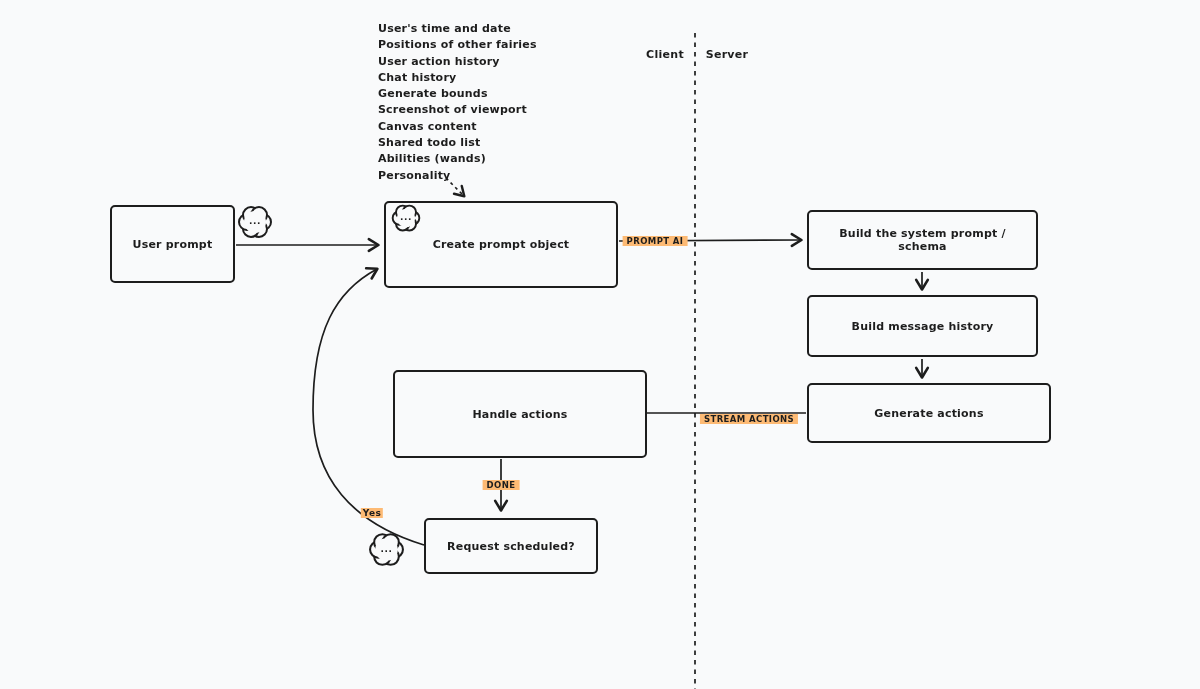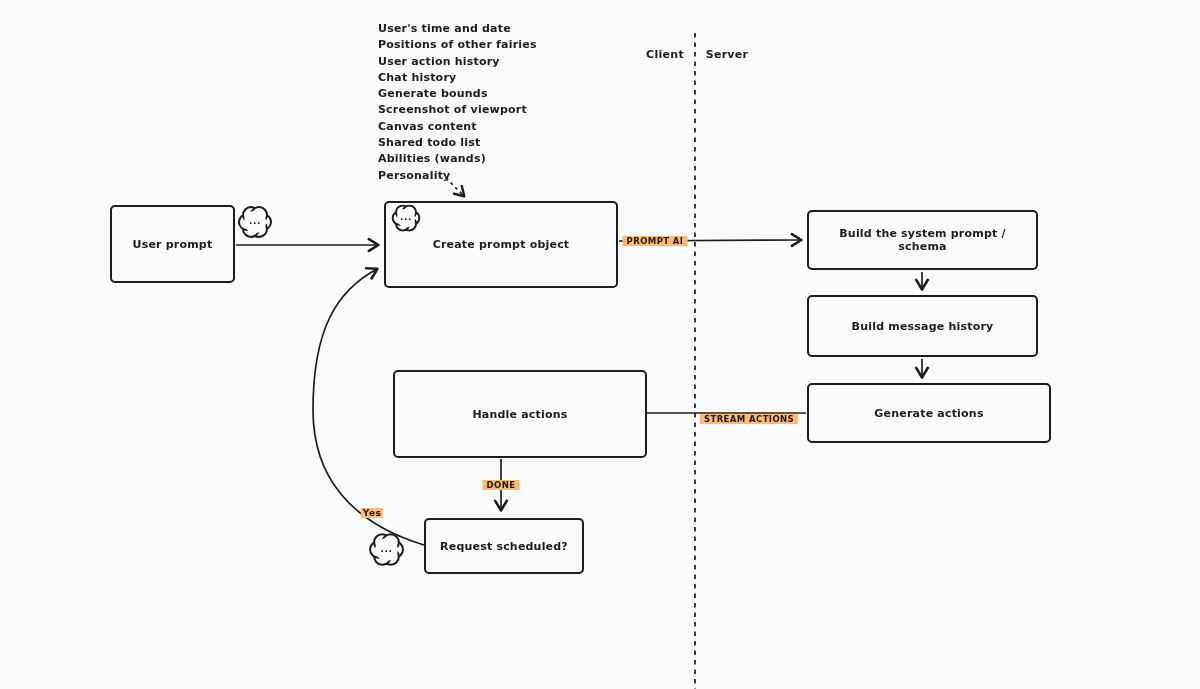--- a/index.html
+++ b/index.html
@@ -19,21 +19,21 @@
   .node .label{
     font-size:11px;font-weight:700;letter-spacing:.2px;text-align:center;
     padding:0 8px;
   }
   #node-user-prompt{left:110px;top:205px;width:125px;height:78px;}
   #node-create-prompt{left:384px;top:201px;width:234px;height:87px;}
   #node-build-system{left:807px;top:210px;width:231px;height:60px;}
   #node-build-history{left:807px;top:295px;width:231px;height:62px;justify-content:center;}
   #node-generate-actions{left:807px;top:383px;width:244px;height:60px;}
   #node-handle-actions{left:393px;top:370px;width:254px;height:88px;}
-  #node-request-scheduled{left:424px;top:518px;width:160px;height:56px;}
+  #node-request-scheduled{left:424px;top:518px;width:174px;height:56px;}
 
   .ctx-list{
     position:absolute;left:378px;top:21px;z-index:3;
   }
   .ctx-list .ctx-item{
     display:block;font-size:11px;font-weight:700;letter-spacing:.2px;
     line-height:16.3px;white-space:nowrap;
   }
   .zone-label{
     position:absolute;transform:translate(-50%,-50%);

